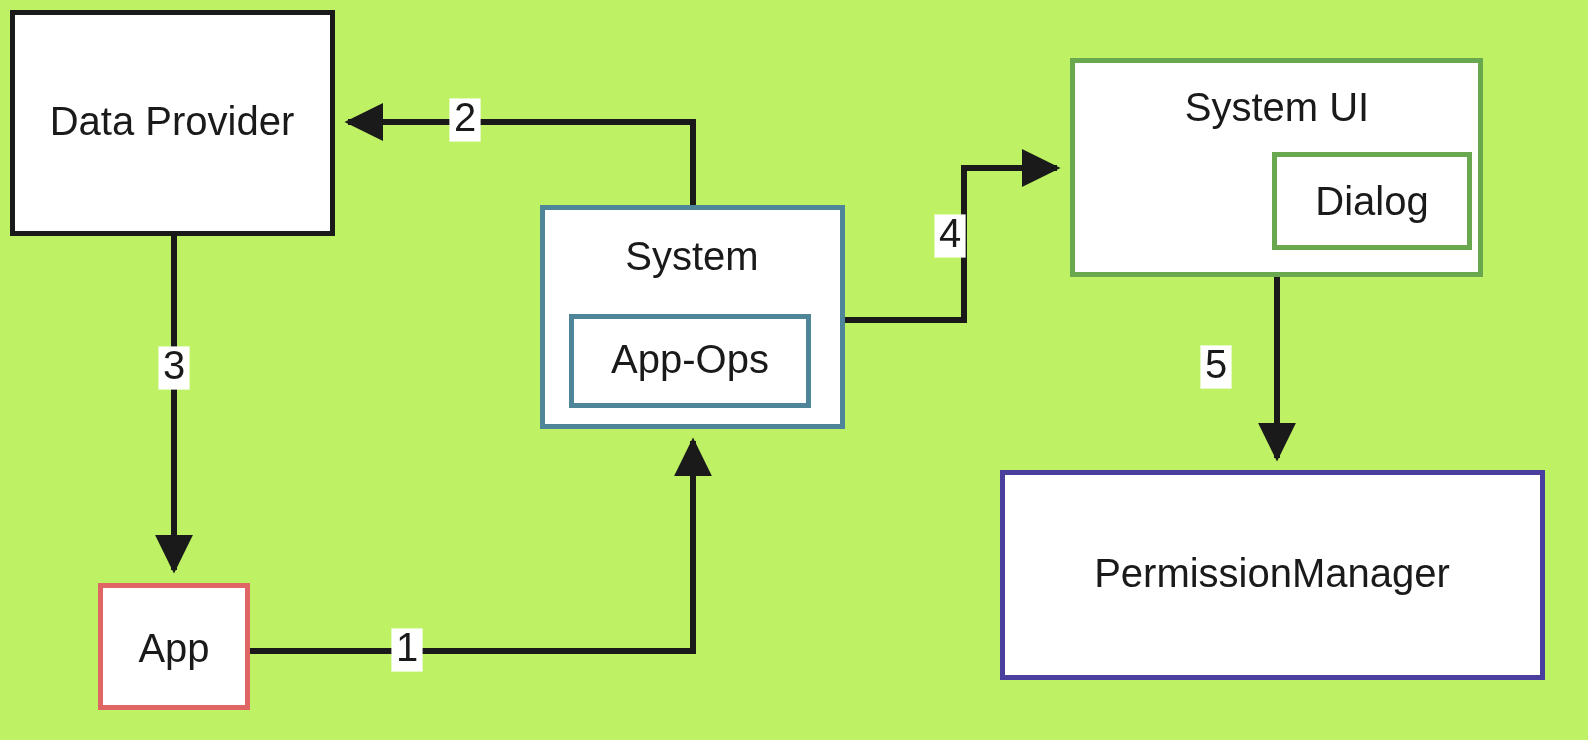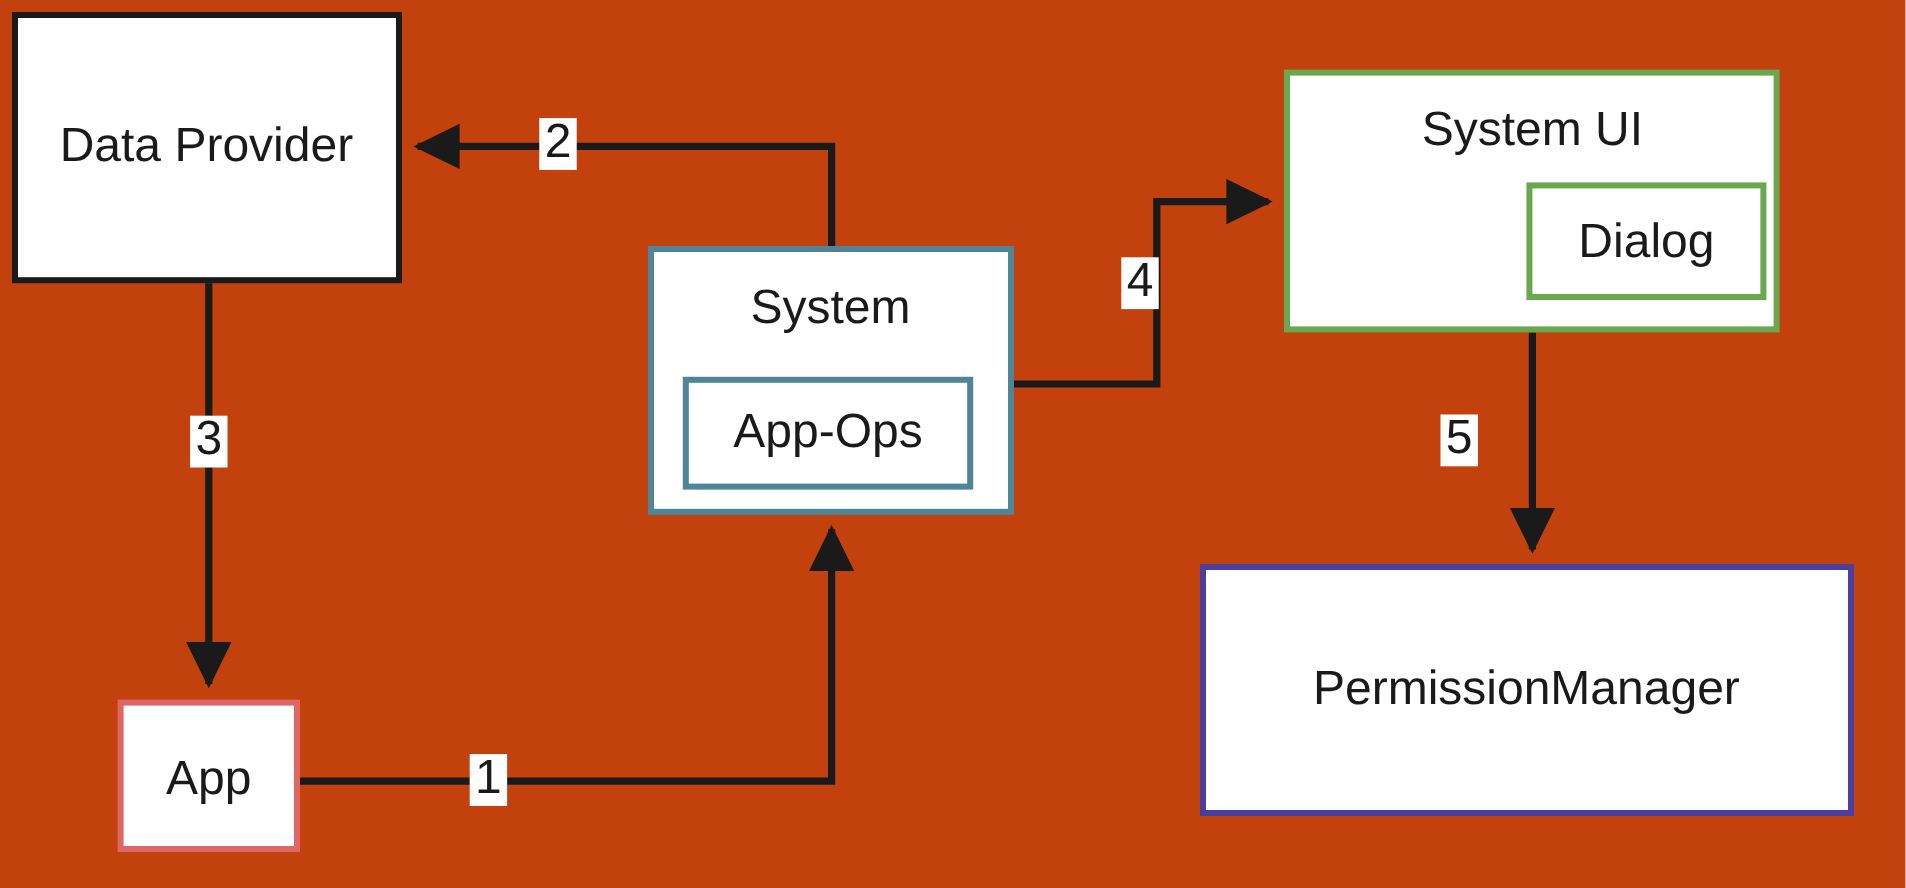--- a/index.html
+++ b/index.html
@@ -47,21 +47,21 @@
     stroke-linejoin: miter;
   }
   .label-bg {
     fill: #ffffff;
     stroke: none;
   }
 </style>
 </head>
 <body>
 
-<div id="diagram-root" style="width: 1588px; height: 740px; background: #c2410c;">
+<div id="diagram-root" style="width: 1588px; height: 740px; background: #bef264;">
   <svg id="diagram-svg" viewBox="0 0 1588 740" xmlns="http://www.w3.org/2000/svg">
     <defs>
       <marker id="arrowhead" viewBox="0 0 12 12" refX="10" refY="6" markerWidth="7" markerHeight="7" orient="auto-start-reverse" markerUnits="strokeWidth">
         <path d="M 0 0.6 L 11 6 L 0 11.4 z" fill="#1a1a1a"></path>
       </marker>
     </defs>
 
     <g id="edges-layer">
         <path class="edge-path" d="M 250 651 L 693 651 L 693 441" stroke="#1a1a1a" stroke-width="6" marker-end="url(#arrowhead)"></path>
         <path class="edge-path" d="M 693 205 L 693 122 L 348 122" stroke="#1a1a1a" stroke-width="6" marker-end="url(#arrowhead)"></path>

